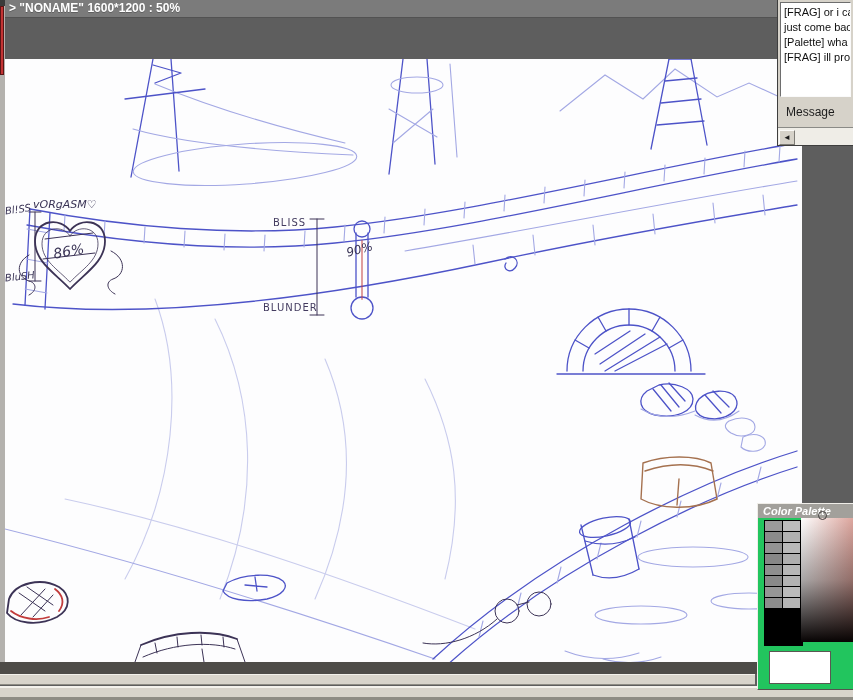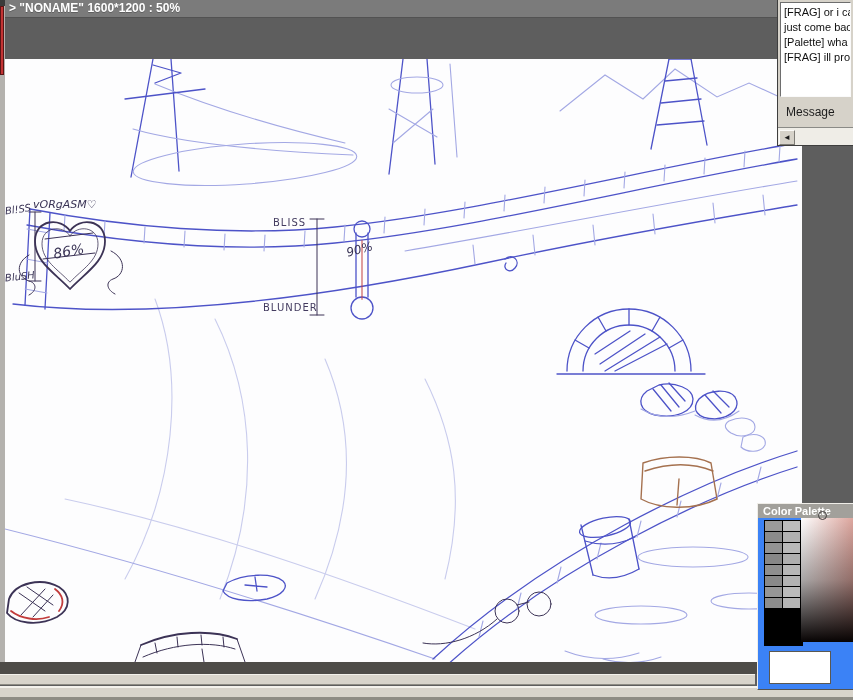--- a/index.html
+++ b/index.html
@@ -49,23 +49,23 @@
   .chat-line{font-size:11px;line-height:15px;color:#101010;white-space:nowrap;}
   .chat-message-bar{position:absolute;left:0;top:97px;width:75px;height:25px;}
   .chat-message-label{position:absolute;left:8px;top:8px;font-size:12px;color:#1c1c1c;}
   .chat-scrollbar{position:absolute;left:0;top:127px;width:75px;height:18px;background:#efede7;
                   border-top:1px solid #8a8a86;box-sizing:border-box;}
   .scroll-btn{position:absolute;left:1px;top:2px;width:16px;height:15px;background:#d6d2c9;
               border:1px solid;border-color:#fbfaf7 #7e7c76 #7e7c76 #fbfaf7;box-sizing:border-box;
               font-size:8px;line-height:13px;text-align:center;color:#1c1c1c;}
 
   
-  .palette-panel{position:absolute;left:757px;top:503px;width:96px;height:187px;background:#3b82f6;
+  .palette-panel{position:absolute;left:757px;top:503px;width:96px;height:187px;background:#22c55e;
                  border-left:1px solid #efede8;border-top:1px solid #efede8;border-bottom:1px solid #55534f;
-                 box-sizing:border-box;z-index:7;}
+                 box-sizing:border-box;z-index:7;font-style:italic;}
   .palette-titlebar{height:14px;background:#a2a09b;color:#fff;font-size:11px;font-weight:bold;
                     line-height:14px;padding-left:5px;white-space:nowrap;overflow:hidden;}
   .palette-body{position:relative;height:171px;}
   .swatch-black{position:absolute;left:6px;top:2px;width:39px;height:126px;background:#000;
                 padding:1px;box-sizing:border-box;}
   .swatch-grid{display:grid;grid-template-columns:17px 17px;gap:1px;}
   .swatch{height:10px;}
   .gradient{position:absolute;left:43px;top:0;width:53px;height:124px;}
   .gradient-ring{position:absolute;left:60px;top:-7px;width:9px;height:9px;border:1.5px solid #3f3b3b;
                  border-radius:50%;box-sizing:border-box;}

